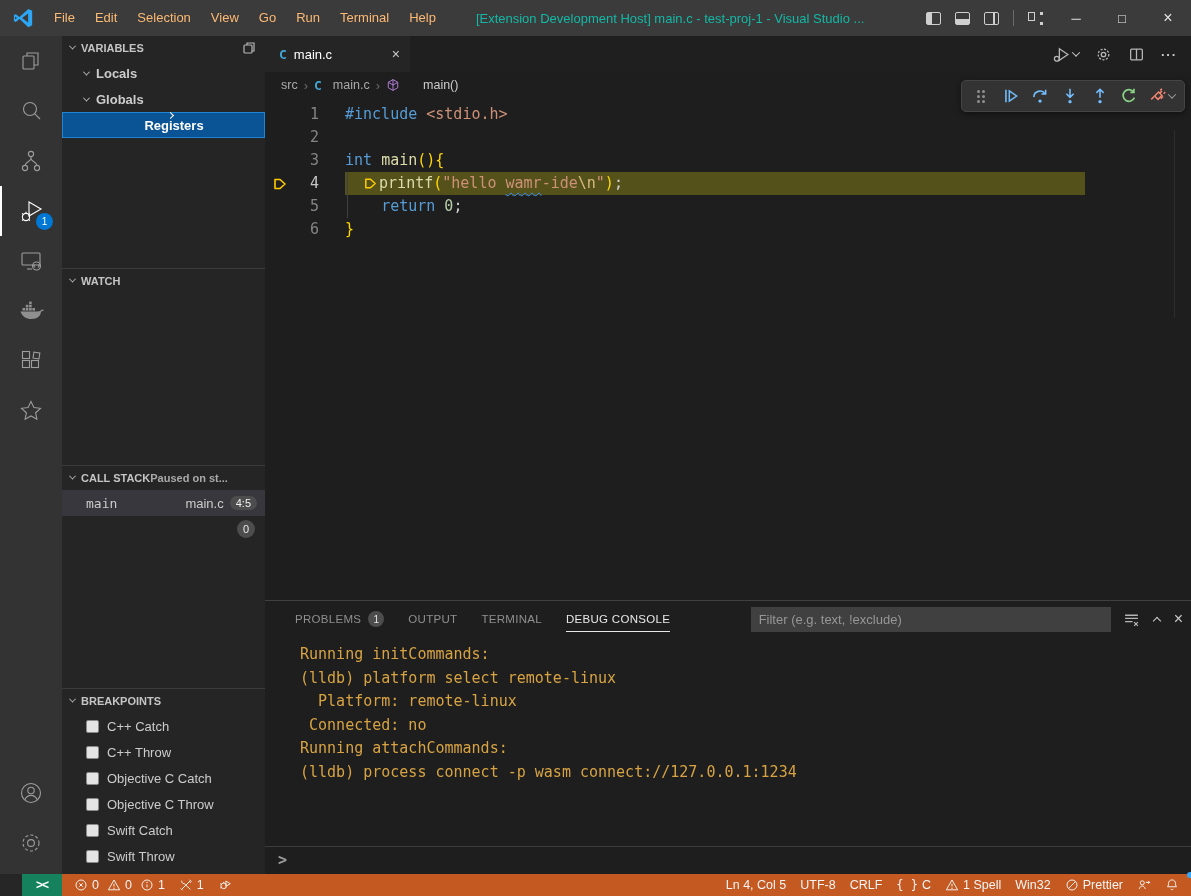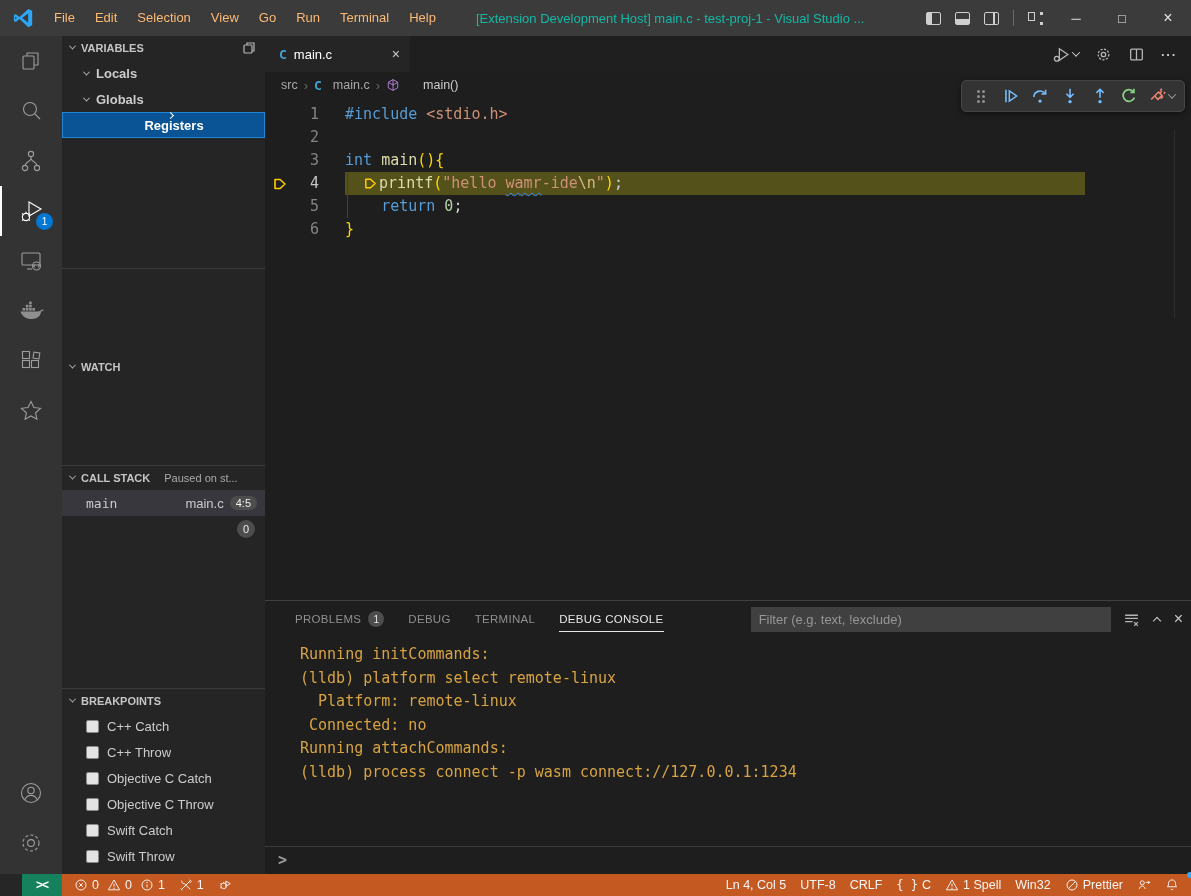--- a/index.html
+++ b/index.html
@@ -50,21 +50,21 @@
     display:flex; align-items:center; padding:0 4px 0 7px; color:#d4d4d4; }
   .cfg-select .lbl { flex:1; white-space:nowrap; overflow:hidden; }
   .chev { width:6px; height:6px; border-right:1.3px solid #cccccc; border-bottom:1.3px solid #cccccc; display:inline-block; }
   .chev.down { transform:rotate(45deg) translate(-1px,-1px); }
   .chev.right { transform:rotate(-45deg); }
   .gear-small { position:absolute; right:1px; top:10px; width:17px; height:17px; }
 
   .section { border-top:1px solid rgba(128,128,128,0.25); display:flex; flex-direction:column; overflow:hidden; }
   .sec-head { height:24px; display:flex; align-items:center; padding:0 8px 0 6px; font-size:11px; font-weight:bold; color:#c5c5c5; flex:none; }
   .sec-head .chev { width:5px; height:5px; margin:0 6px 2px 2px; border-color:#b0b0b0; }
-  .sec-desc { font-size:11px; font-weight:normal; color:#a9a9a9; margin-left:14px; }
+  .sec-desc { font-size:11px; font-weight:bold; color:#a9a9a9; }
   .row { height:26px; display:flex; align-items:center; padding-left:22px; color:#cccccc; }
   .row .chev { width:5px; height:5px; margin-right:7px; border-color:#bbbbbb; }
   .row.selected { background:var(--selection,#0a5394); border:1px solid var(--selection-border,#1f86d6); color:#ffffff; padding-left:21px;flex-direction:column; }
   .vars-copy-icon { margin-left:auto; width:16px; height:16px; }
   .cs-row { height:26px; display:flex; align-items:center; padding:0 8px 0 24px; background:#37373d; }
   .cs-row .fname { font-family:"DejaVu Sans Mono", monospace; font-size:13px; }
   .cs-right { margin-left:auto; display:flex; align-items:center; gap:6px; }
   .pill { background:#4d4d4d; color:#f0f0f0; border-radius:9px; font-size:11px; padding:1px 6px; }
   .cs-zero { height:26px; display:flex; align-items:center; justify-content:flex-end; padding-right:10px; }
   .circ-badge { width:18px; height:18px; border-radius:50%; background:#4d4d4d; color:#e8e8e8; font-size:11px;
@@ -266,21 +266,21 @@
     <div class="row">
       <span class="chev down"></span>
       <b>Globals</b>
     </div>
     <div class="row selected">
       <span class="chev right" style="border-color:#fff;"></span>
       <b>Registers</b>
     </div>
   </div>
 
-  <div class="section" style="height:197px;justify-content:center;">
+  <div class="section" style="height:197px;">
     <div class="sec-head">
       <span class="chev down"></span>
       <span>WATCH</span>
     </div>
   </div>
 
   <div class="section" style="height:223px;">
     <div class="sec-head">
       <span class="chev down"></span>
       <span>CALL STACK</span>
@@ -458,21 +458,21 @@
     <div class="scroll-edge"></div>
   </div>
 
   <div class="panel">
     <div class="panel-head">
       <span class="ptab">
         <span>PROBLEMS</span>
         <span class="circ-badge" style="width:16px;height:16px;font-size:10px;">1</span>
       </span>
       <span class="ptab">
-          <span>DEBUG</span>
+          <span>OUTPUT</span>
         </span>
       <span class="ptab">
           <span>TERMINAL</span>
         </span>
       <span class="ptab active">
           <span>DEBUG CONSOLE</span>
         </span>
       <input class="filter-input" placeholder="Filter (e.g. text, !exclude)" style="">
       <div class="panel-icons">
         <svg width="17" height="17" viewBox="0 0 16 16">

